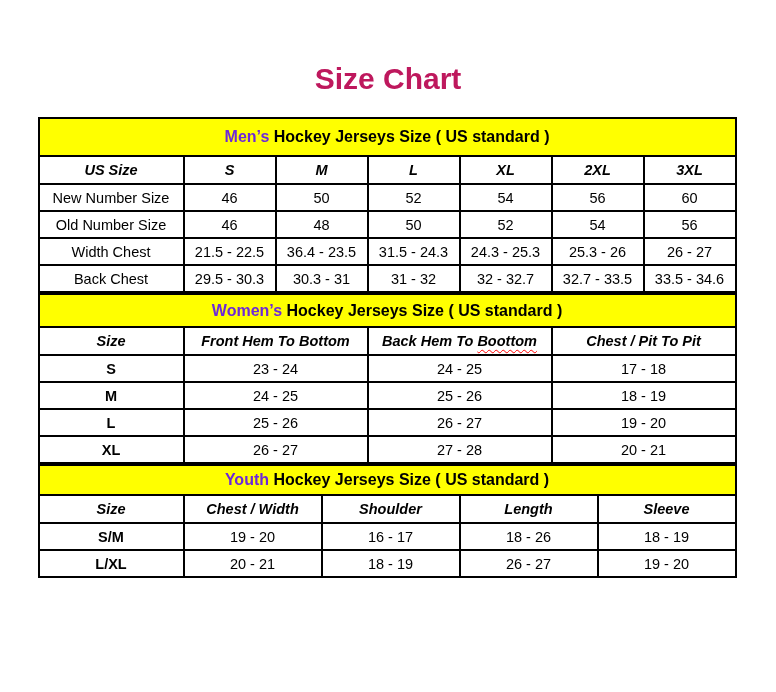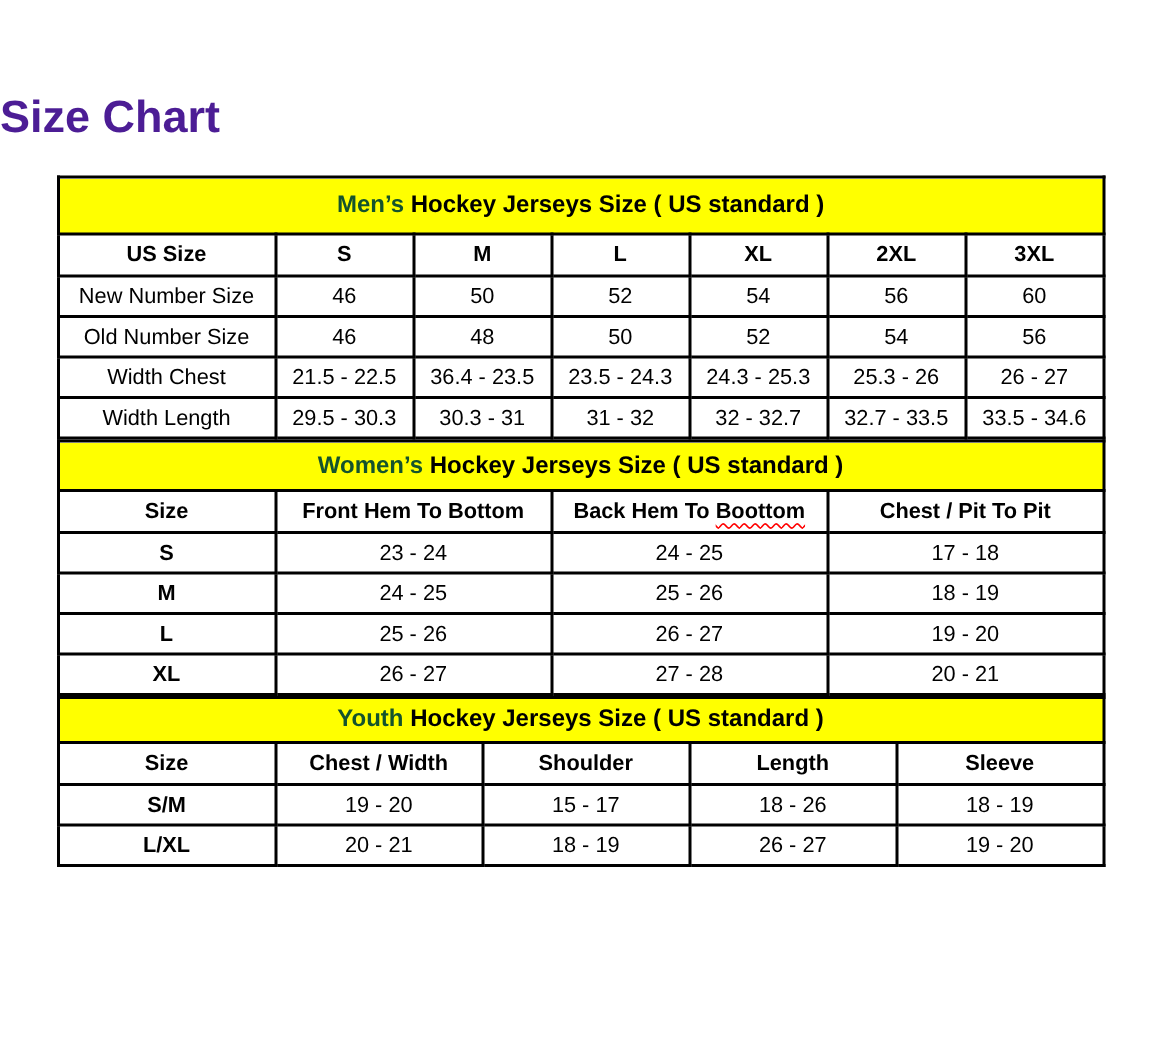--- a/index.html
+++ b/index.html
@@ -9,24 +9,24 @@
   }
   body {
     width: 776px;
     height: 692px;
     font-family: "Liberation Sans", sans-serif;
     color: #000000;
     overflow: hidden;
   }
   .page-title {
     margin: 62px 0 0 0;
-    text-align: left;
+    text-align: center;
     font-size: 30px;
     font-weight: bold;
-    color: #4c1d95;
+    color: #be185d;
   }
   .tables-wrap {
     width: 701px;
     margin: 21px auto 0 auto;
   }
   table.size-table {
     border-collapse: collapse;
     table-layout: fixed;
     width: 697px;
   }
@@ -41,24 +41,25 @@
     white-space: nowrap;
   }
   tr.band td {
     background: #FFFF00;
     font-weight: bold;
     font-size: 16px;
   }
   tr.band.band-mens td  { height: 36px; }
   tr.band.band-womens td{ height: 31px; }
   tr.band.band-youth td { height: 28px; }
-  tr.band .brand { color: #14532d; }
+  tr.band .brand { color: #6d28d9; }
   tr.cols th {
     font-weight: bold;
     height: 26px;
+    font-style: italic;
   }
   tr.data-row td { height: 25px; }
   td.row-label-plain { font-weight: normal; }
   td.row-label-bold  { font-weight: bold; }
   .wavy {
     text-decoration-line: underline;
     text-decoration-style: wavy;
     text-decoration-color: #FF0000;
     text-decoration-thickness: 1px;
     text-underline-offset: 3px;
@@ -110,27 +111,27 @@
       <td>48</td>
       <td>50</td>
       <td>52</td>
       <td>54</td>
       <td>56</td>
     </tr>
     <tr class="data-row">
       <td class="row-label-plain">Width Chest</td>
       <td>21.5 - 22.5</td>
       <td>36.4 - 23.5</td>
-      <td>23.5 - 24.3</td>
+      <td>31.5 - 24.3</td>
       <td>24.3 - 25.3</td>
       <td>25.3 - 26</td>
       <td>26 - 27</td>
     </tr>
     <tr class="data-row">
-      <td class="row-label-plain">Width Length</td>
+      <td class="row-label-plain">Back Chest</td>
       <td>29.5 - 30.3</td>
       <td>30.3 - 31</td>
       <td>31 - 32</td>
       <td>32 - 32.7</td>
       <td>32.7 - 33.5</td>
       <td>33.5 - 34.6</td>
     </tr>
   </tbody>
     </table>
 
@@ -193,21 +194,21 @@
     <tr class="cols">
       <th>Size</th>
       <th>Chest / Width</th>
       <th>Shoulder</th>
       <th>Length</th>
       <th>Sleeve</th>
     </tr>
     <tr class="data-row">
       <td class="row-label-bold">S/M</td>
       <td>19 - 20</td>
-      <td>15 - 17</td>
+      <td>16 - 17</td>
       <td>18 - 26</td>
       <td>18 - 19</td>
     </tr>
     <tr class="data-row">
       <td class="row-label-bold">L/XL</td>
       <td>20 - 21</td>
       <td>18 - 19</td>
       <td>26 - 27</td>
       <td>19 - 20</td>
     </tr>

